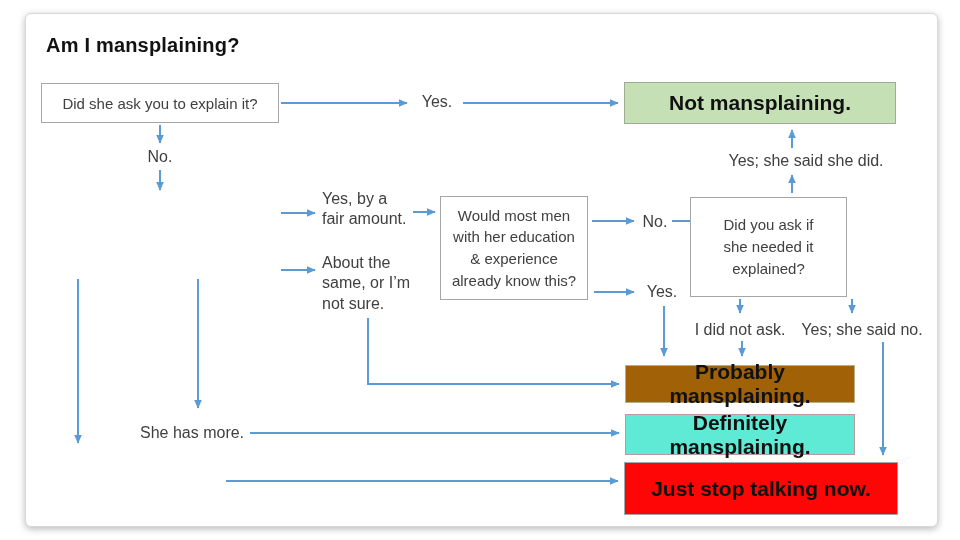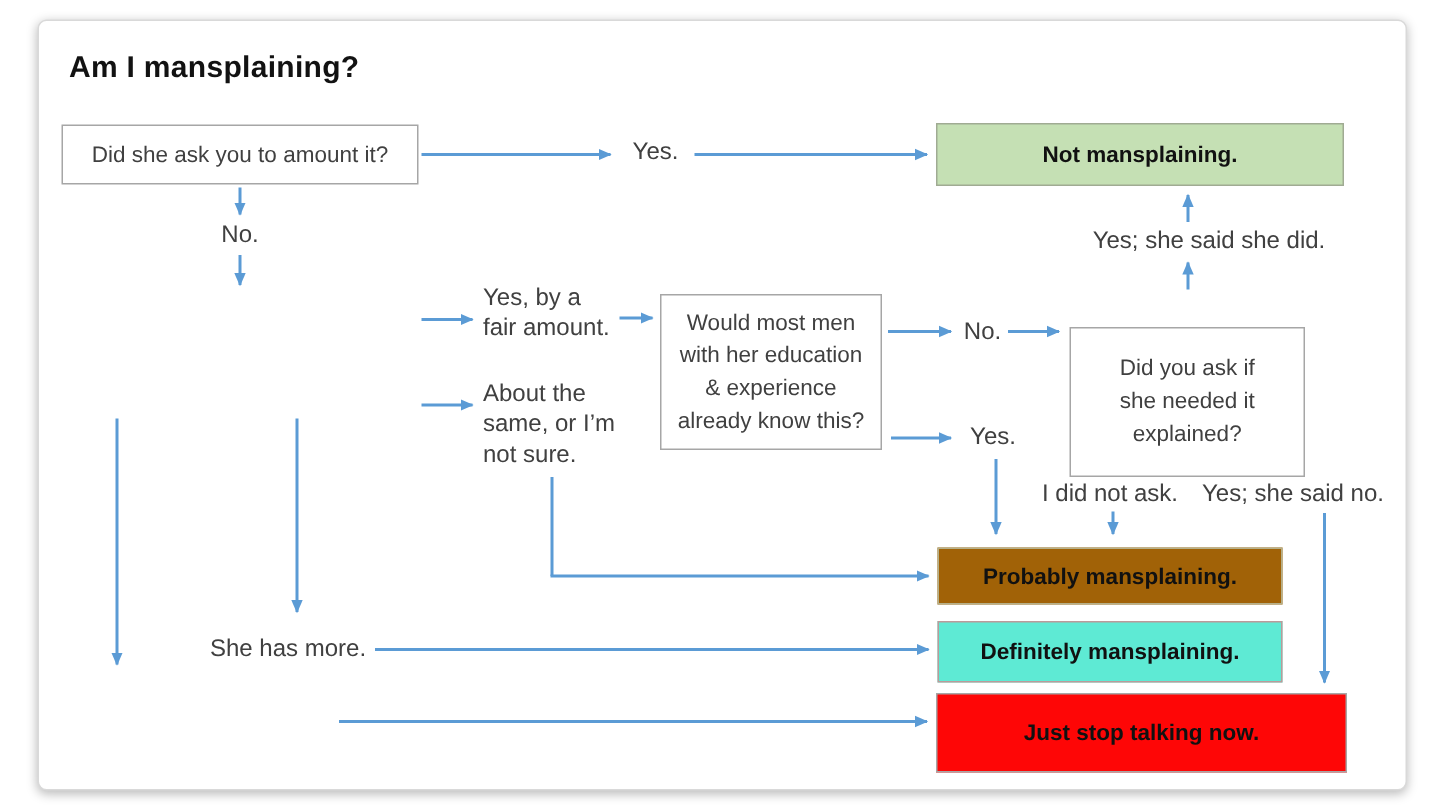--- a/index.html
+++ b/index.html
@@ -19,26 +19,26 @@
     font-size: 20px; font-weight: bold; color: #121212; letter-spacing: 0.2px;
   }
 
   .node {
     position: absolute; display: flex; align-items: center; justify-content: center;
     text-align: center; white-space: pre-line;
   }
   .node.q {
     background: #ffffff; border: 1.4px solid #a6a6a6; color: #404040; font-size: 15px;
   }
-  .node.outcome { font-weight: bold; font-size: 15px; color: #111111; }
+  .node.outcome { font-weight: bold; font-size: 21px; color: #111111; }
 
   .q1 { left: 41px;  top: 83px;  width: 238px; height: 40px; }
   .q2 { left: 42px;  top: 196px; width: 236px; height: 82px; line-height: 1.7; }
   .q3 { left: 440px; top: 196px; width: 148px; height: 104px; font-size: 14.5px; line-height: 1.45; }
-  .q4 { left: 713px; top: 197px; width: 157px; height: 100px; line-height: 1.45; margin-top: 21px; }
+  .q4 { left: 690px; top: 197px; width: 157px; height: 100px; line-height: 1.45; }
 
   .green  { left: 624px; top: 82px;  width: 272px; height: 42px; background: #c5e0b4; border: 1.4px solid #a0ab93; }
   .yellow { left: 625px; top: 365px; width: 230px; height: 38px; background: #a16207; border: 1px solid #b5b08a; }
   .salmon { left: 625px; top: 414px; width: 230px; height: 41px; background: #5eead4; border: 1px solid #bc9a9a; }
   .red    { left: 624px; top: 462px; width: 274px; height: 53px; background: #fe0606; border: 1.4px solid #a6a6a6; color: #ffffff; }
 
   .elabel {
     position: absolute; font-size: 16px; color: #404040;
     white-space: pre-line; line-height: 1.28;
   }
@@ -91,21 +91,21 @@
     <line x1="594" y1="292" x2="634" y2="292" marker-end="url(#ah)"></line>
     <line x1="664" y1="306" x2="664" y2="356" marker-end="url(#ah)"></line>
     <line x1="792" y1="193" x2="792" y2="175" marker-end="url(#ah)"></line>
     <line x1="792" y1="148" x2="792" y2="130" marker-end="url(#ah)"></line>
     <line x1="740" y1="299" x2="740" y2="313" marker-end="url(#ah)"></line>
     <line x1="852" y1="299" x2="852" y2="313" marker-end="url(#ah)"></line>
     <line x1="742" y1="341" x2="742" y2="356" marker-end="url(#ah)"></line>
     <line x1="883" y1="342" x2="883" y2="455" marker-end="url(#ah)"></line>
   </svg>
 
-  <div class="node q q1">Did she ask you to amount it?</div>
+  <div class="node q q1">Did she ask you to explain it?</div>
   <div class="node q q3">Would most men
 with her education
 &amp; experience
 already know this?</div>
   <div class="node q q4">Did you ask if
 she needed it
 explained?</div>
 
   <div class="node outcome green">Not mansplaining.</div>
   <div class="node outcome yellow">Probably mansplaining.</div>

